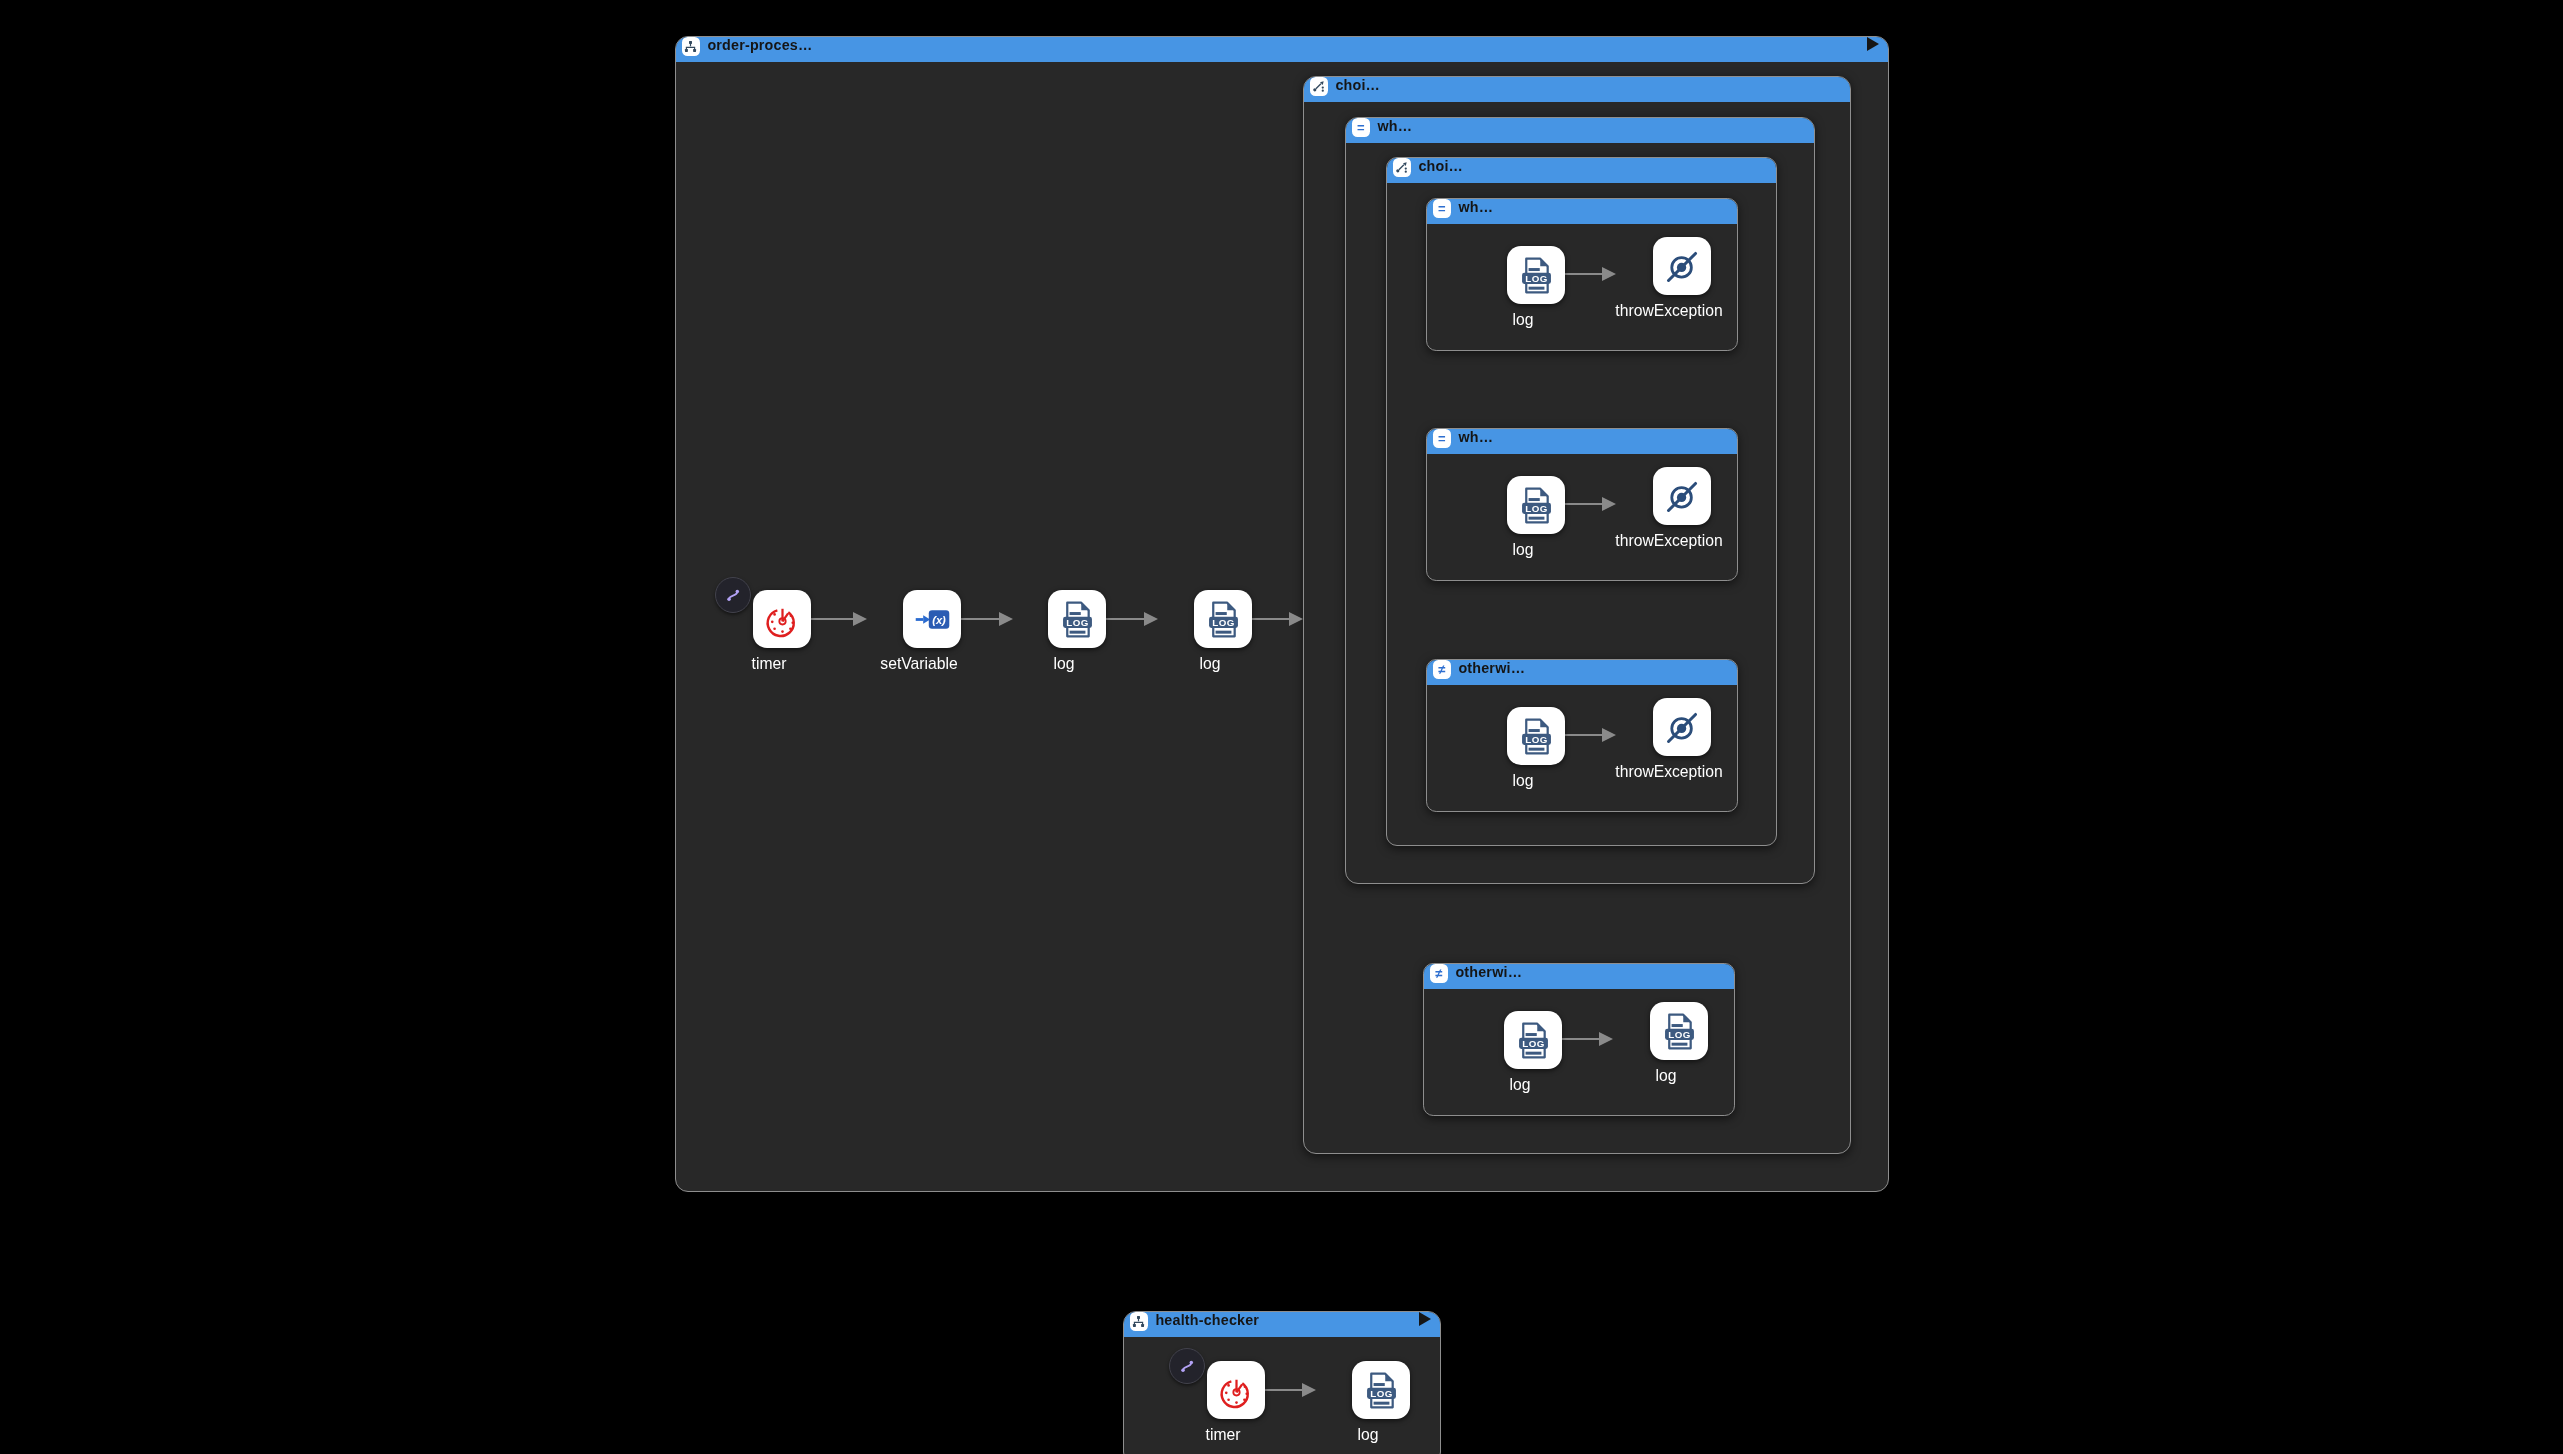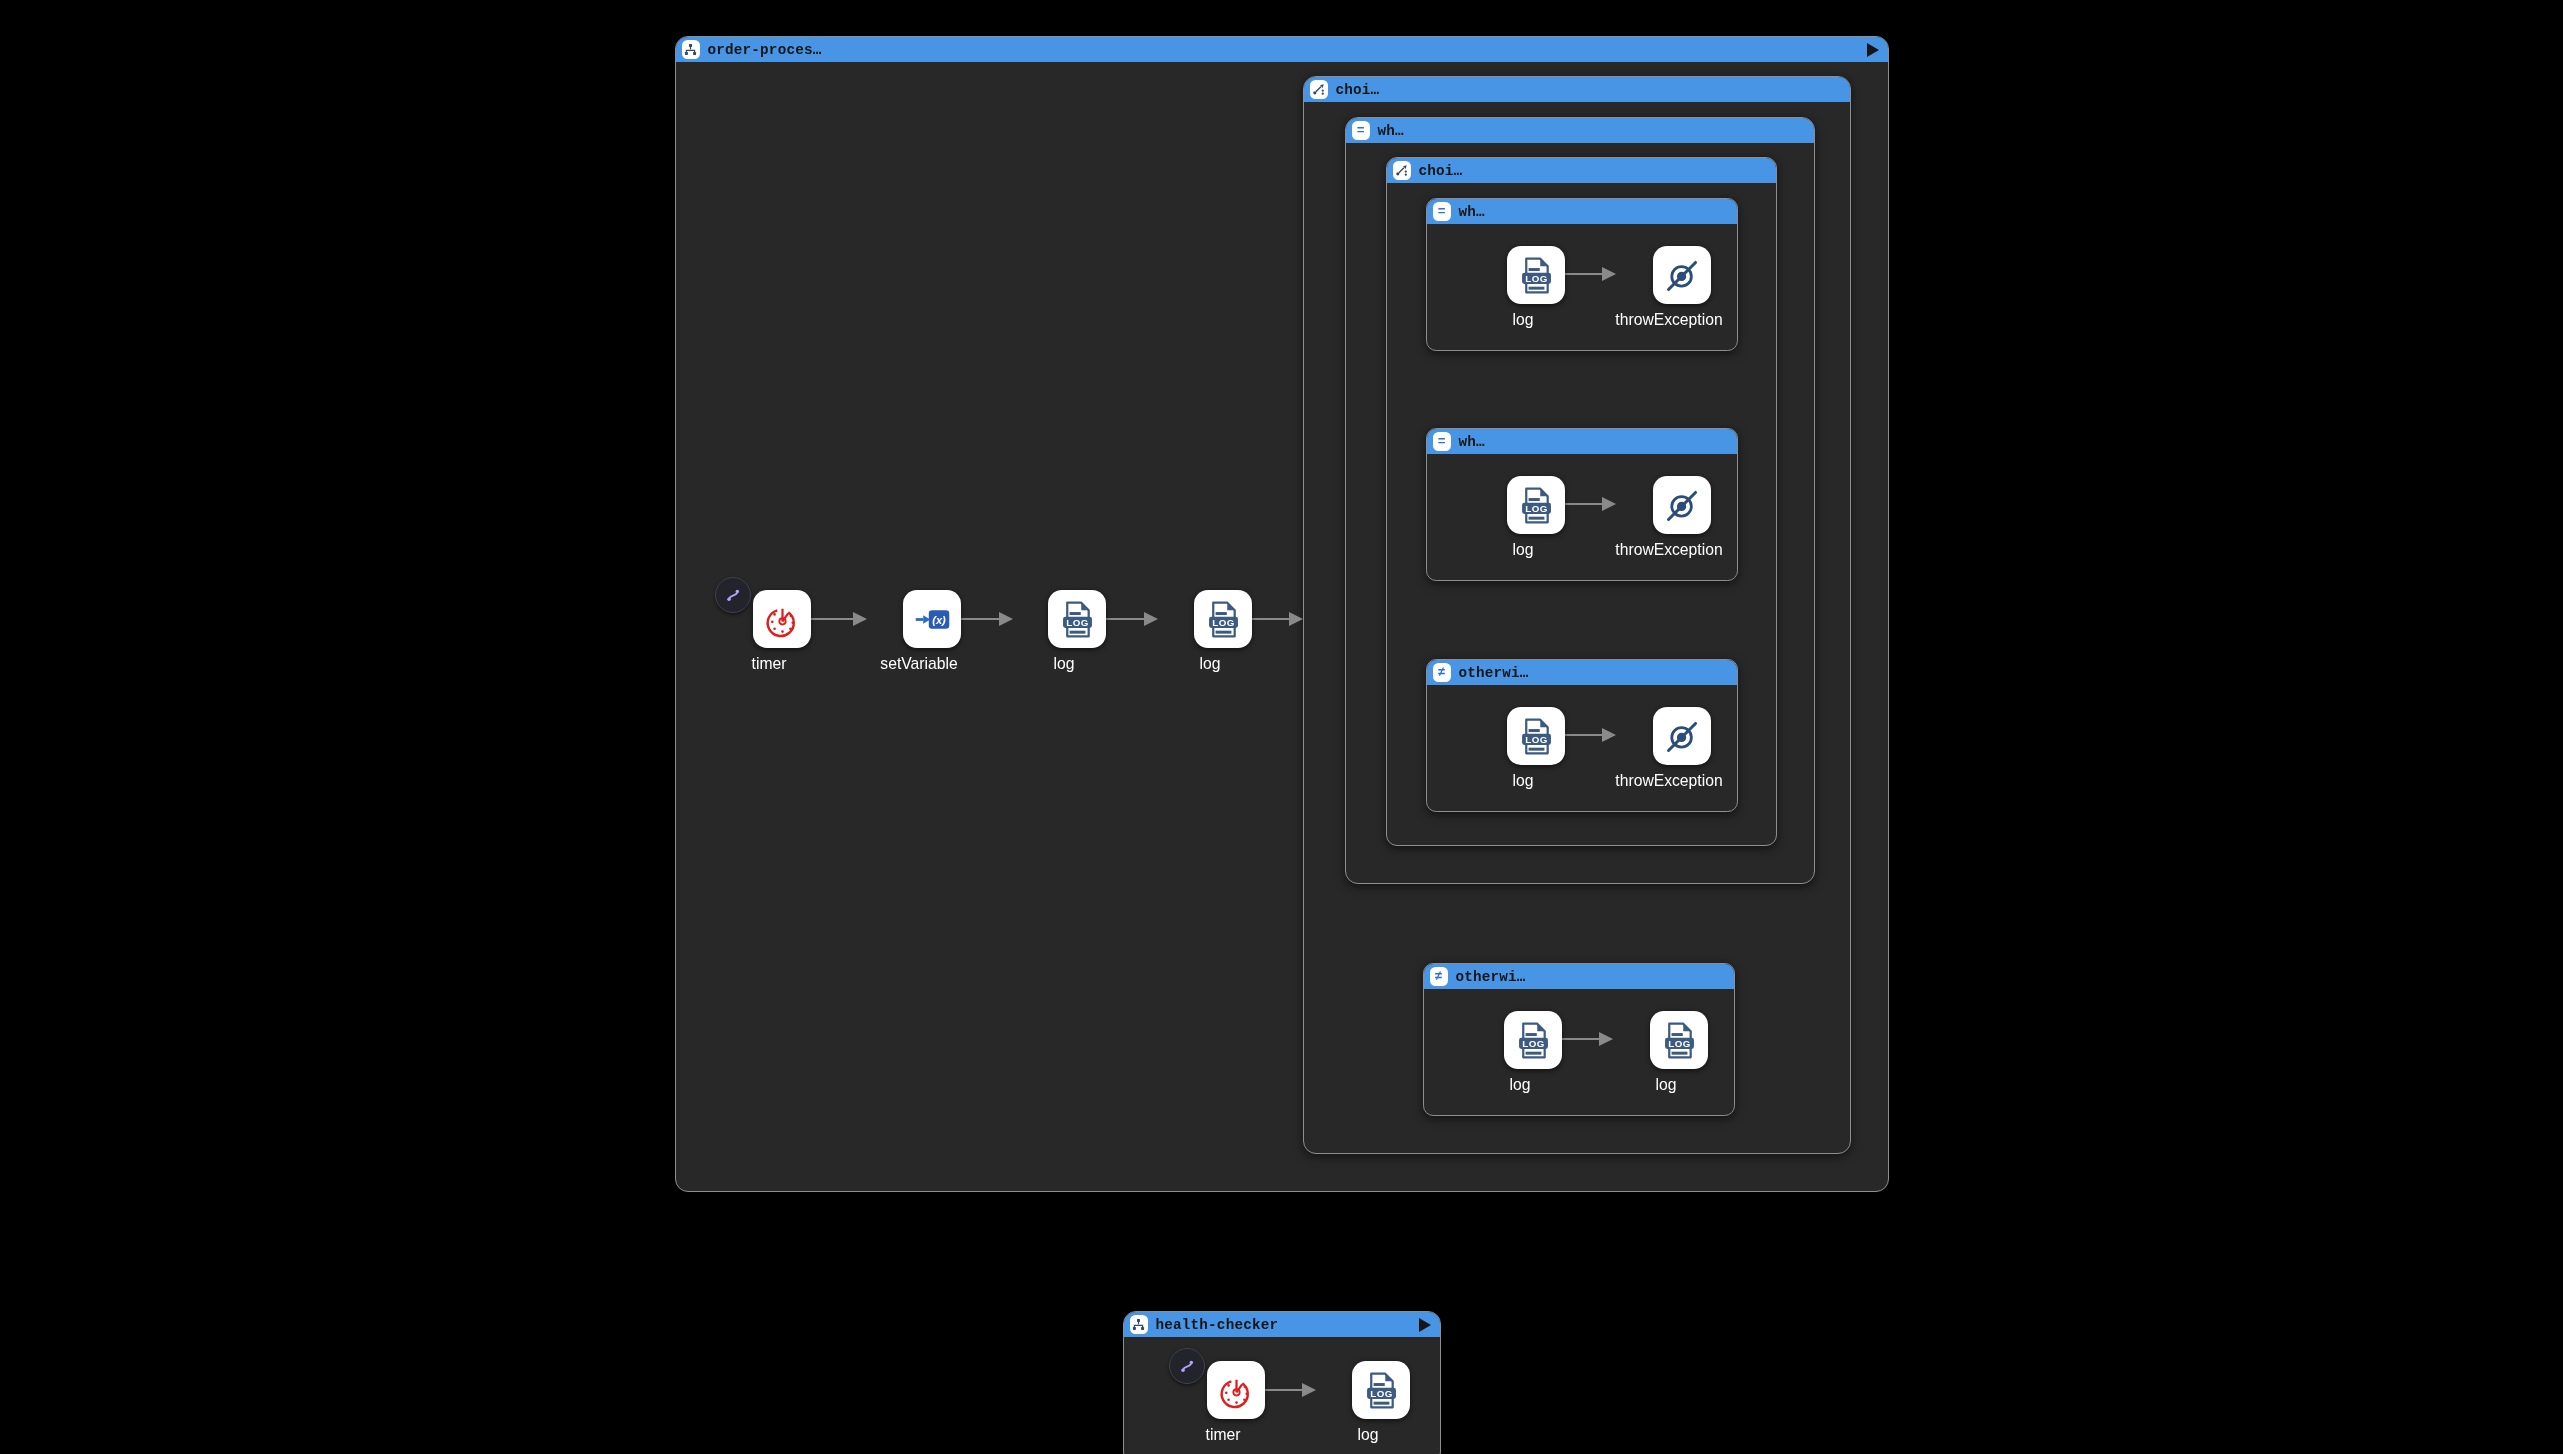--- a/index.html
+++ b/index.html
@@ -1,21 +1,21 @@
 <!DOCTYPE html>
 <html style="font-size:15px"><head>
 <meta charset="utf-8">
 <style>
   html,body{margin:0;padding:0;background:#000;}
   body{width:2563px;height:1454px;font-family:"Liberation Sans", sans-serif;}
   .canvas{position:relative;width:2563px;height:1454px;background:#000;overflow:hidden;}
 
   
   .container{position:absolute;background:#282828;border:1.4px solid #8e8e8e;border-radius:13px;overflow:hidden;box-shadow:0 2.8px 9.2px rgba(0,0,0,.55);}
-  .chdr{height:25px;background:#4795e4;display:flex;align-items:center;gap:7.4px;padding:0 9.2px 0 5.5px;font-family:Liberation Mono, monospace;}
+  .chdr{height:25px;background:#4795e4;display:flex;gap:7.4px;padding:0 9.2px 0 5.5px;}
   .hicon{width:18.5px;height:18.5px;background:#fff;border-radius:5.5px;display:flex;align-items:center;justify-content:center;flex:0 0 auto;}
   .htitle{font-size:14.3px;font-weight:bold;color:#151515;letter-spacing:0.2px;white-space:nowrap;}
   .play{margin-left:auto;width:0;height:0;border-left:12px solid #161616;border-top:7.4px solid transparent;border-bottom:7.4px solid transparent;}
   .glyph-eq{font-size:13px;font-weight:bold;color:#2e6fd0;line-height:1;}
 
   #order{left:675px;top:36px;width:1212px;height:1154px;}
   #choice-outer{left:627px;top:39px;width:546px;height:1076px;}
   #when-outer{left:41px;top:40px;width:468px;height:765px;}
   #choice-inner{left:40px;top:39px;width:389px;height:687px;border-radius:11px;}
   .branch{left:39px;width:310px;height:151px;border-radius:10.2px;}
@@ -24,21 +24,21 @@
   #otherwise-inner{top:501px;}
   #otherwise-outer{left:119px;top:886px;width:310px;height:151px;border-radius:10.2px;}
   #health{left:1123px;top:1267px;width:316px;height:152px;margin-top:44px;}
 
   
   .node{position:absolute;width:58px;height:58px;z-index:2;padding-left:26px;}
   .tile{width:58px;height:58px;background:#fff;border-radius:14px;box-shadow:0 1.8px 5.5px rgba(0,0,0,.55);display:flex;align-items:center;justify-content:center;}
   .nlabel{position:absolute;left:50%;transform:translateX(-50%);top:65px;width:176px;text-align:center;font-size:15.7px;color:#fff;}
   .n-timer{left:51px;top:553px;} .n-setvar{left:201px;top:553px;}
   .n-log1{left:346px;top:553px;} .n-log2{left:492px;top:553px;}
-  .bn1{left:54px;top:47px;} .bn2{left:200px;top:47px;}
+  .bn1{left:54px;top:47px;} .bn2{left:200px;top:38px;}
   .hn1{left:57px;top:49px;} .hn2{left:202px;top:49px;}
 
   .badge{position:absolute;left:-12px;top:-13px;width:34px;height:34px;border-radius:50%;background:#23232b;border:1.8px solid #42424c;display:flex;align-items:center;justify-content:center;z-index:3;box-shadow:0 1.8px 3.7px rgba(0,0,0,.5);}
 
   
   .edge{position:absolute;display:flex;align-items:center;height:16.6px;z-index:1;}
   .edge .line{height:2.2px;background:#8a8a8a;flex:1;}
   .edge .head{width:0;height:0;border-left:14px solid #8a8a8a;border-top:7.9px solid transparent;border-bottom:7.9px solid transparent;}
   .e1{left:119px;top:574px;width:72px;} .e2{left:269px;top:574px;width:68px;}
   .e3{left:415px;top:574px;width:67px;} .e4{left:561px;top:574px;width:66px;}

